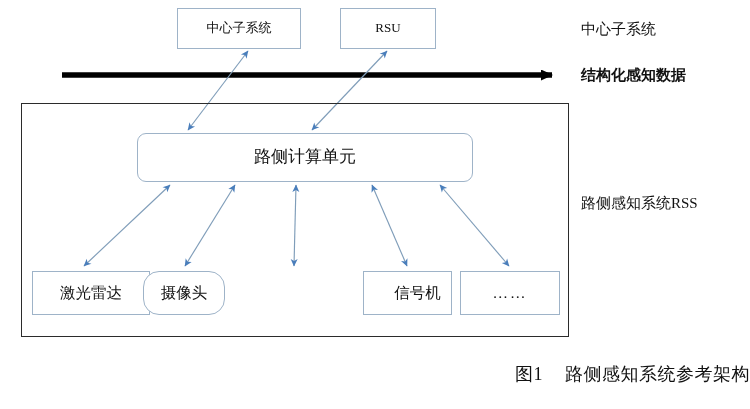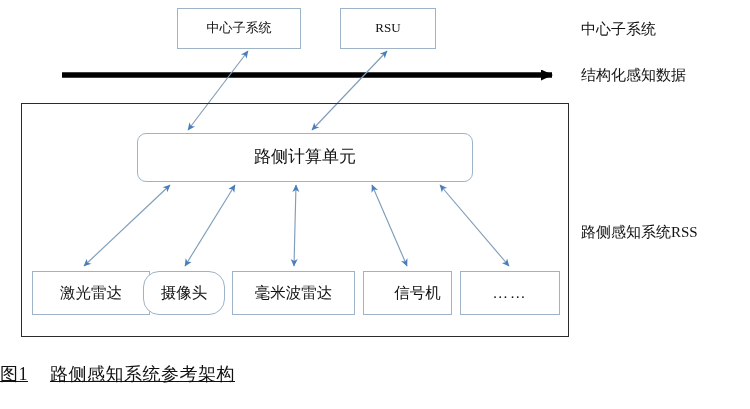--- a/index.html
+++ b/index.html
@@ -62,25 +62,24 @@
   }
   .side-label {
     position: absolute;
     font-size: 15px;
     color: #111111;
     white-space: nowrap;
   }
   .caption {
     position: absolute;
     width: 100%;
-    text-align: left;
+    text-align: right;
     font-size: 18px;
     color: #111111;
     letter-spacing: 0.5px;
-    text-decoration: underline;
   }
   .caption .cap-gap {
     display: inline-block;
     width: 22px;
   }
   .dots-text {
     letter-spacing: 2px;
   }
 </style>
 </head>
@@ -142,31 +141,28 @@
   <div class="node-box top-node" id="node-rsu" style="left: 340px; top: 8px; width: 96px; border-color: rgb(158, 179, 200); color: rgb(17, 17, 17);">
     <span>RSU</span>
   </div>
 
   <div class="node-box leaf-node" id="node-lidar" style="left: 32px; top: 271px; width: 118px; border-color: rgb(158, 179, 200); color: rgb(17, 17, 17);">
     <span>激光雷达</span>
   </div>
   <div class="node-box leaf-node" id="node-camera" style="left: 143px; top: 271px; width: 82px; border-color: rgb(158, 179, 200); color: rgb(17, 17, 17); border-radius: 16px;">
     <span>摄像头</span>
   </div>
-  <div class="node-box leaf-node" id="node-mmwave" style="left: 232px; top: 271px; width: 123px; border-color: rgb(158, 179, 200); color: rgb(17, 17, 17);">
-    <span>毫米波雷达</span>
-  </div>
   <div class="node-box leaf-node" id="node-signal" style="left: 363px; top: 271px; width: 89px; border-color: rgb(158, 179, 200); color: rgb(17, 17, 17); padding-left: 20px;">
     <span>信号机</span>
   </div>
   <div class="node-box leaf-node" id="node-ellipsis" style="left: 460px; top: 271px; width: 100px; border-color: rgb(158, 179, 200); color: rgb(17, 17, 17);">
     <span class="dots-text">……</span>
   </div>
 
   <div class="side-label" id="label-external-systems" style="left: 581px; top: 20px;">中心子系统</div>
-  <div class="side-label" id="label-structured-data" style="left: 581px; top: 66px;">结构化感知数据</div>
-  <div class="side-label" id="label-rss" style="left: 581px; top: 194px; margin-top: 29px;">路侧感知系统RSS</div>
+  <div class="side-label" id="label-structured-data" style="left: 581px; top: 66px; font-weight: bold;">结构化感知数据</div>
+  <div class="side-label" id="label-rss" style="left: 581px; top: 194px;">路侧感知系统RSS</div>
 
   <div class="caption" id="figure-caption" style="top: 362px;">
     <span>图1</span><span class="cap-gap"></span><span>路侧感知系统参考架构</span>
   </div>
 
 </div>
 
 </body></html>

